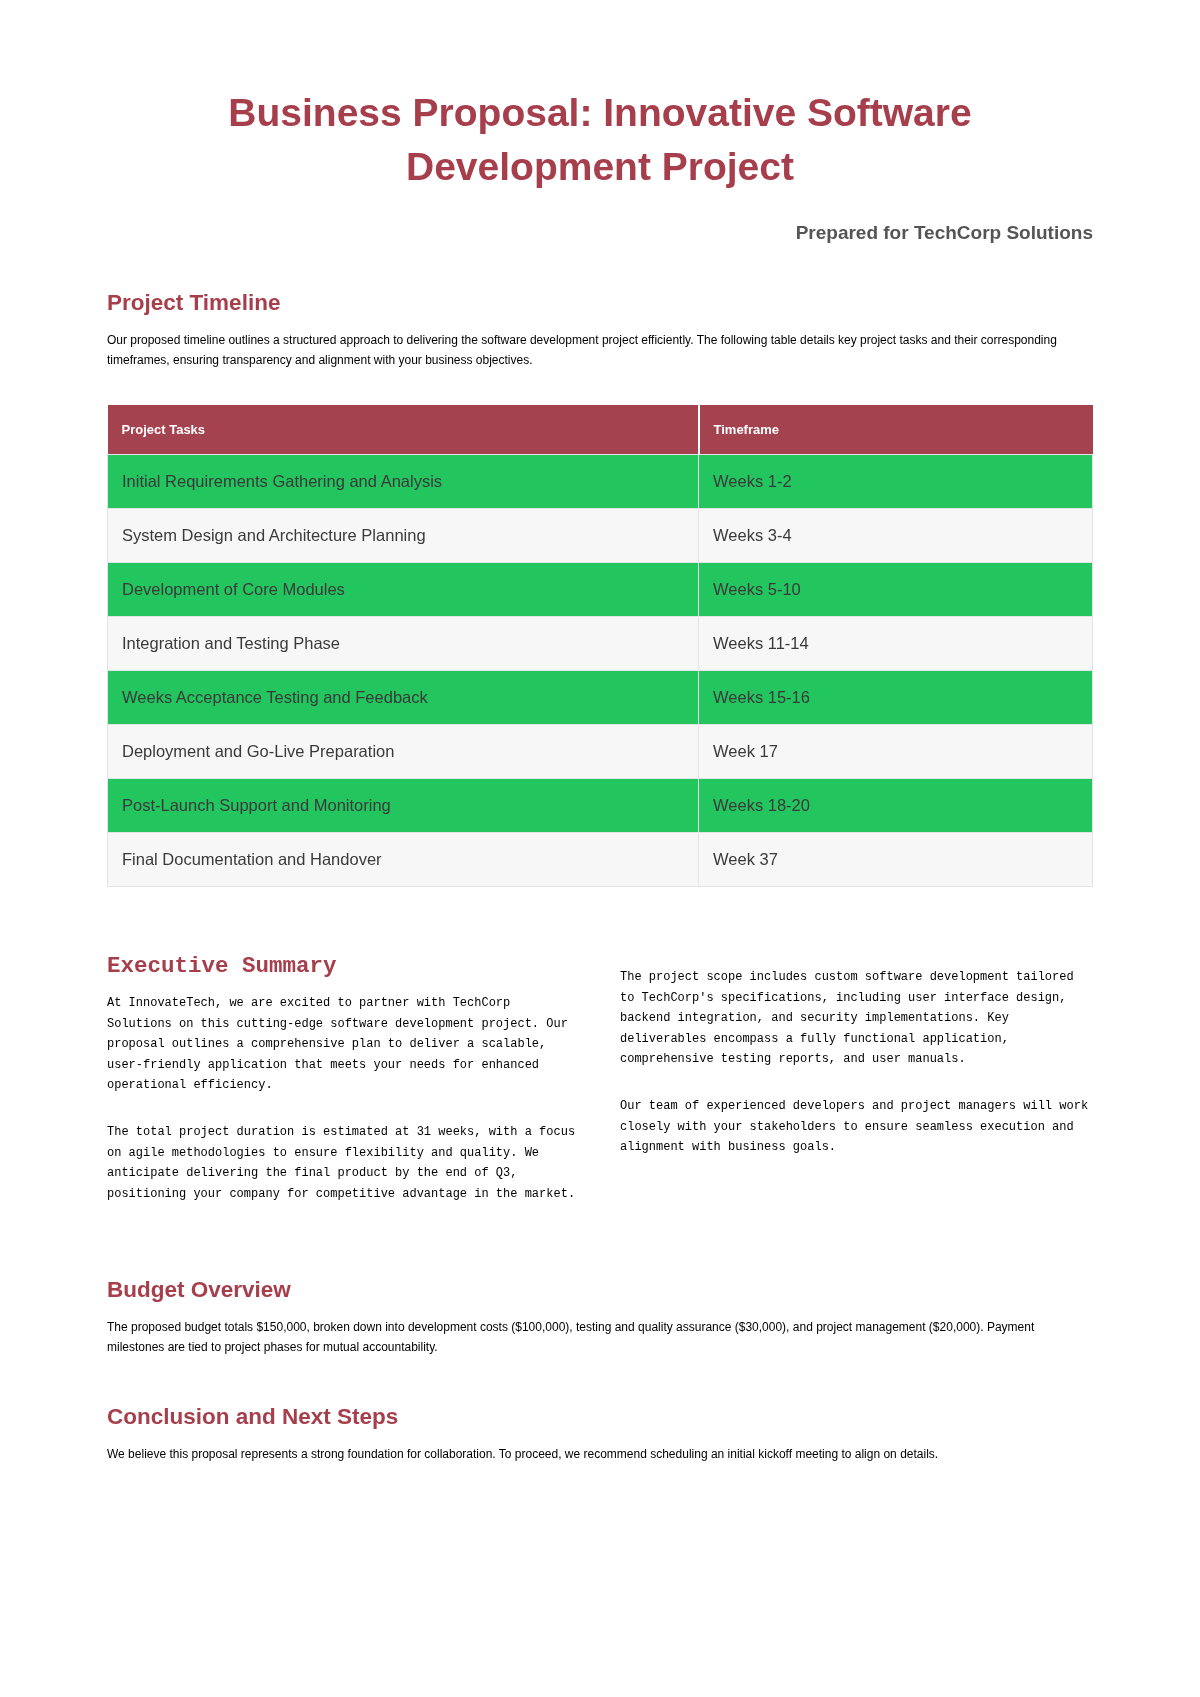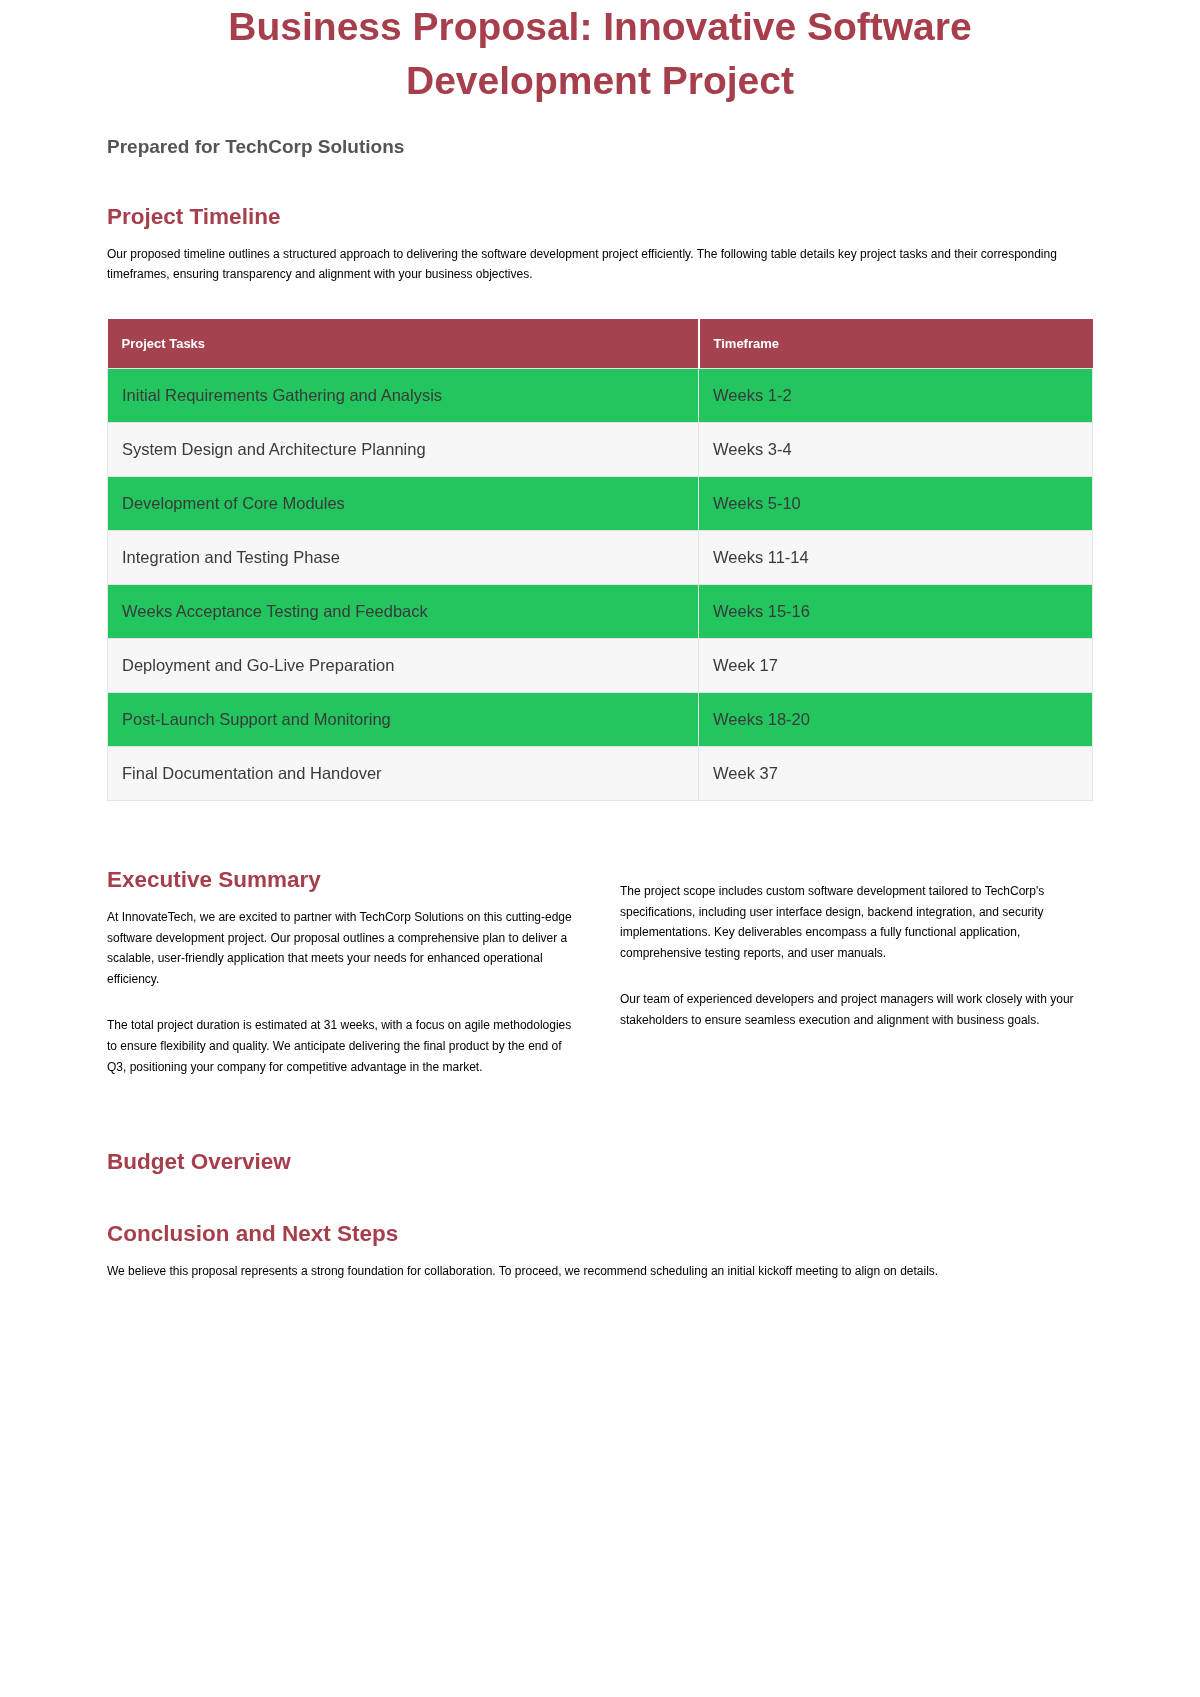--- a/index.html
+++ b/index.html
@@ -10,32 +10,33 @@
   body {
     width: 1200px;
     height: 1697px;
     overflow: hidden;
     font-family: "Liberation Sans", sans-serif;
     color: #363636;
   }
   .page {
     width: 986px;
     margin: 0 auto;
+    padding-top: 86px;
   }
   h1.doc-title {
     font-size: 39px;
     line-height: 1.38;
     font-weight: bold;
     text-align: center;
     color: #A63E4C;
     margin: 0 auto 28px auto;
     max-width: 880px;
   }
   .doc-subtitle {
-    text-align: left;
+    text-align: right;
     font-size: 19px;
     font-weight: bold;
     color: #555555;
     margin: 0 0 42px 0;
   }
   h2.section-heading {
     font-size: 22.5px;
     font-weight: bold;
     color: #A63E4C;
     margin: 46px 0 14px 0;
@@ -75,20 +76,21 @@
   }
   table.timeline-table tbody tr:nth-child(even) td {
     background: #F7F7F8;
   }
   .two-col {
     display: grid;
     grid-template-columns: 1fr 1fr;
     column-gap: 40px;
     margin-top: 66px;
     margin-bottom: 12px;
+    font-family: Liberation Mono, monospace;
   }
   .two-col h2.section-heading {
     margin-top: 0;
   }
   .clipped-section p.body-text {
     margin-bottom: 0;
   }
 </style>
 </head>
 <body>
@@ -153,19 +155,20 @@
       <p class="body-text">The total project duration is estimated at 31 weeks, with a focus on agile methodologies to ensure flexibility and quality. We anticipate delivering the final product by the end of Q3, positioning your company for competitive advantage in the market.</p>
     </div>
     <div class="col">
       <p class="body-text">The project scope includes custom software development tailored to TechCorp's specifications, including user interface design, backend integration, and security implementations. Key deliverables encompass a fully functional application, comprehensive testing reports, and user manuals.</p>
       <p class="body-text">Our team of experienced developers and project managers will work closely with your stakeholders to ensure seamless execution and alignment with business goals.</p>
     </div>
   </div>
 
   <h2 class="section-heading">Budget Overview</h2>
 
+  <p class="body-text">The proposed budget totals $150,000, broken down into development costs ($100,000), testing and quality assurance ($30,000), and project management ($20,000). Payment milestones are tied to project phases for mutual accountability.</p>
 
   <div class="clipped-section">
     <h2 class="section-heading">Conclusion and Next Steps</h2>
     <p class="body-text">We believe this proposal represents a strong foundation for collaboration. To proceed, we recommend scheduling an initial kickoff meeting to align on details.</p>
   </div>
 
 </div>
 
 </body></html>

